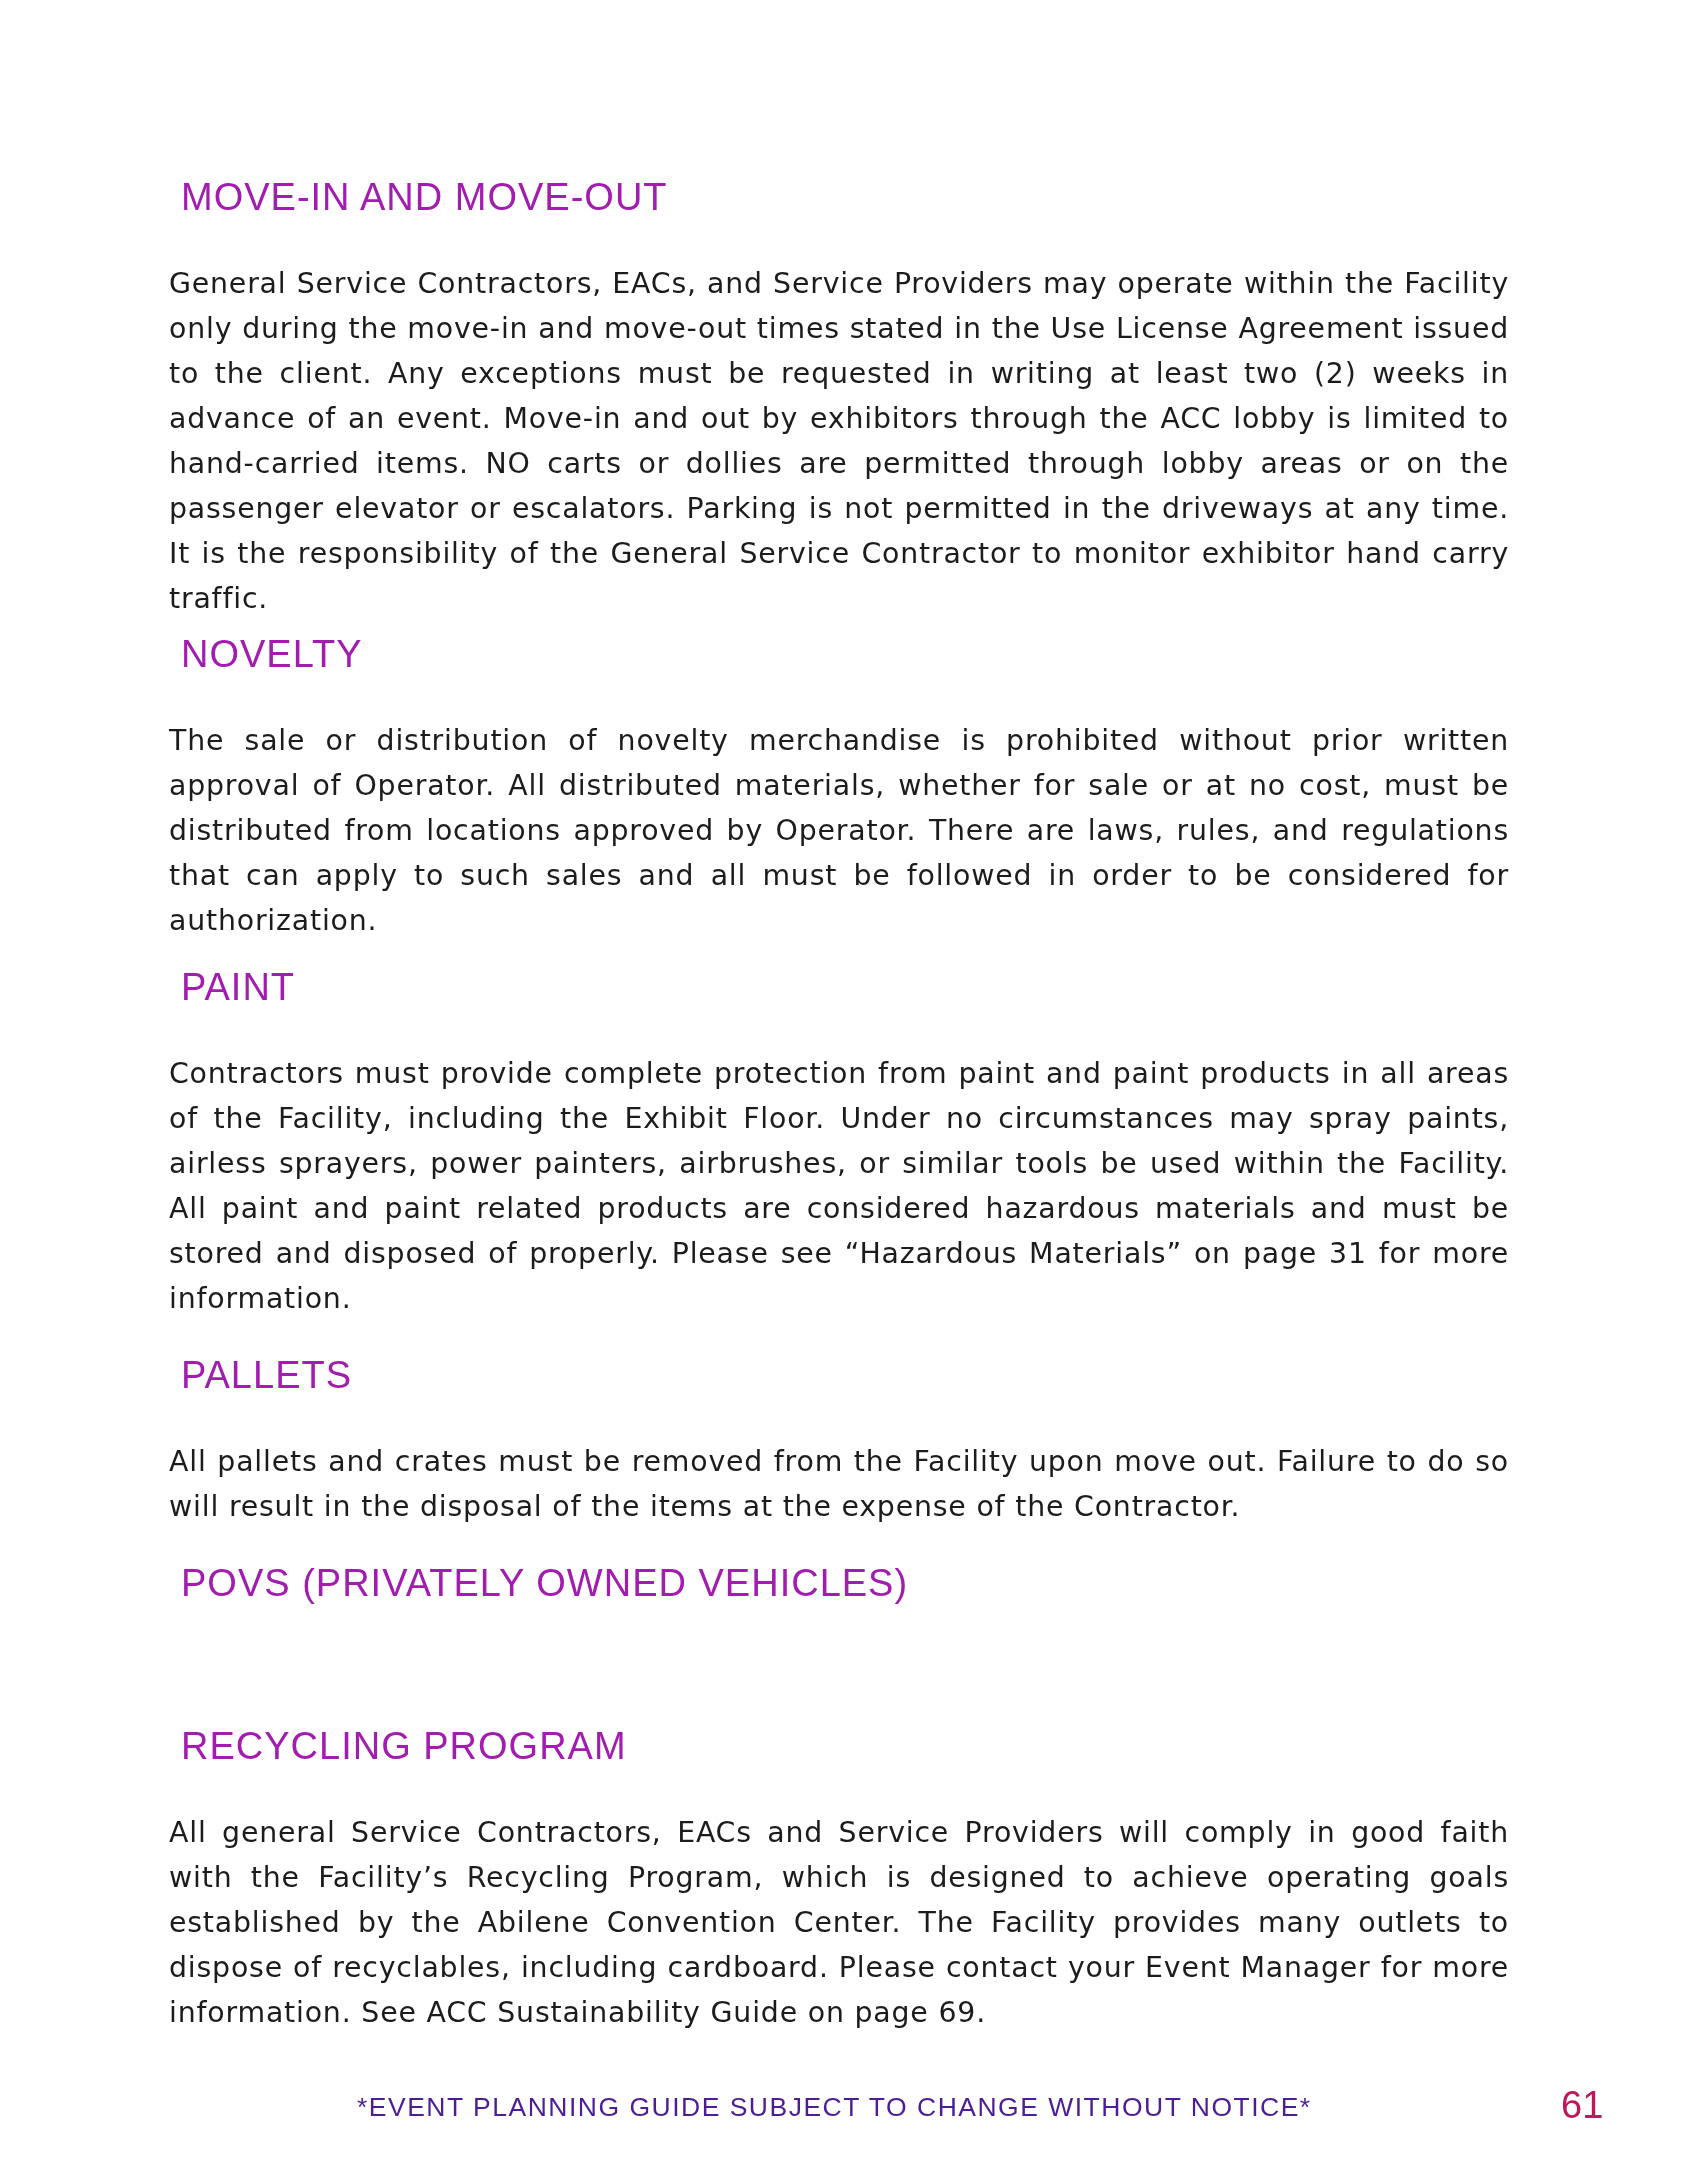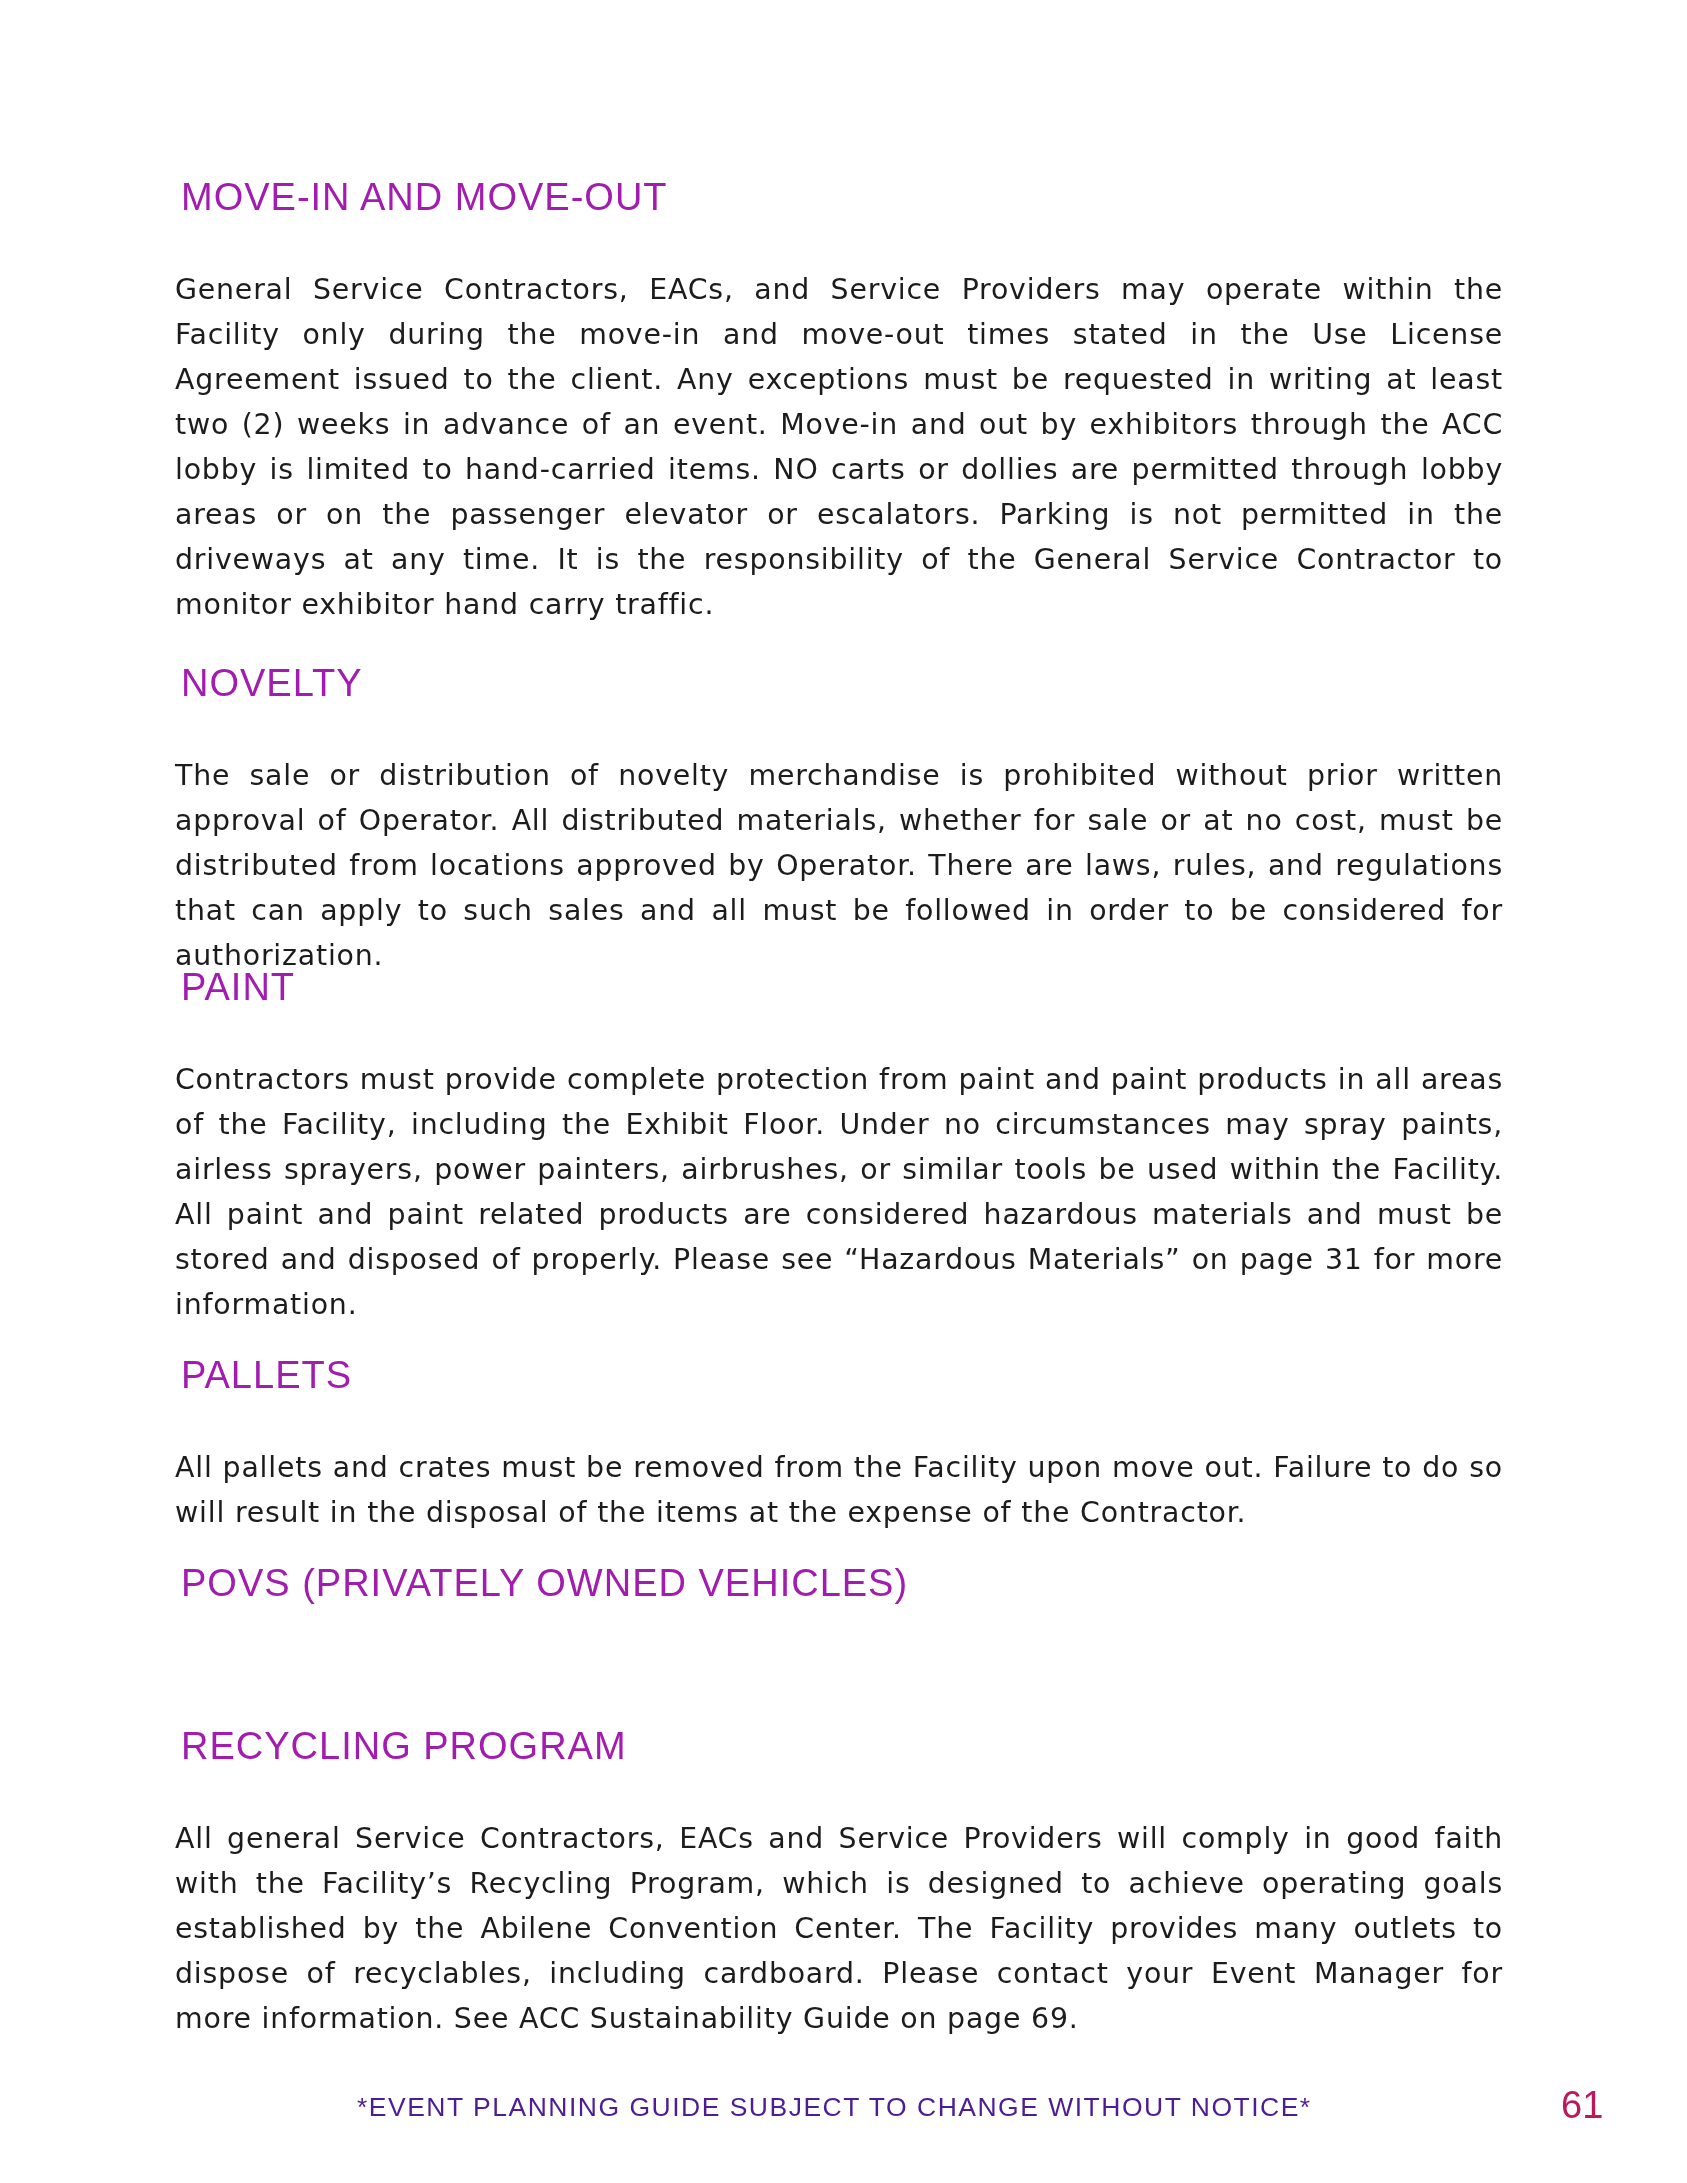--- a/index.html
+++ b/index.html
@@ -18,21 +18,21 @@
   }
   .body-text {
     font-family: "DejaVu Sans", sans-serif;
     font-size: 28.4px;
     font-weight: normal;
     color: #1c1c1c;
     line-height: 45px;
     letter-spacing: 0.8px;
     text-align: justify;
     text-align-last: left;
-    margin: 6px;
+    margin: 0;
     transform-origin: left top;
   }
   .footer-note {
     position: absolute;
     left: 357px;
     top: 2091px;
     font-family: "Liberation Sans", sans-serif;
     font-size: 26.5px;
     color: #4c1d95;
     letter-spacing: 1.5px;
@@ -54,21 +54,21 @@
 <body>
 
 <div class="page">
 
   <section class="section" style="top:165px;">
     <h2 class="heading">MOVE-IN AND MOVE-OUT</h2>
     <div style="height:32px;"></div>
     <p class="body-text">General Service Contractors, EACs, and Service Providers may operate within the Facility only during the move-in and move-out times stated in the Use License Agreement issued to the client. Any exceptions must be requested in writing at least two (2) weeks in advance of an event. Move-in and out by exhibitors through the ACC lobby is limited to hand-carried items. NO carts or dollies are permitted through lobby areas or on the passenger elevator or escalators. Parking is not permitted in the driveways at any time. It is the responsibility of the General Service Contractor to monitor exhibitor hand carry traffic.</p>
   </section>
 
-  <section class="section" style="top:651px;">
+  <section class="section" style="top:622px;">
     <h2 class="heading">NOVELTY</h2>
     <div style="height:32px;"></div>
     <p class="body-text">The sale or distribution of novelty merchandise is prohibited without prior written approval of Operator. All distributed materials, whether for sale or at no cost, must be distributed from locations approved by Operator. There are laws, rules, and regulations that can apply to such sales and all must be followed in order to be considered for authorization.</p>
   </section>
 
   <section class="section" style="top:955px;">
     <h2 class="heading">PAINT</h2>
     <div style="height:32px;"></div>
     <p class="body-text">Contractors must provide complete protection from paint and paint products in all areas of the Facility, including the Exhibit Floor. Under no circumstances may spray paints, airless sprayers, power painters, airbrushes, or similar tools be used within the Facility. All paint and paint related products are considered hazardous materials and must be stored and disposed of properly. Please see “Hazardous Materials” on page 31 for more information.</p>
   </section>

